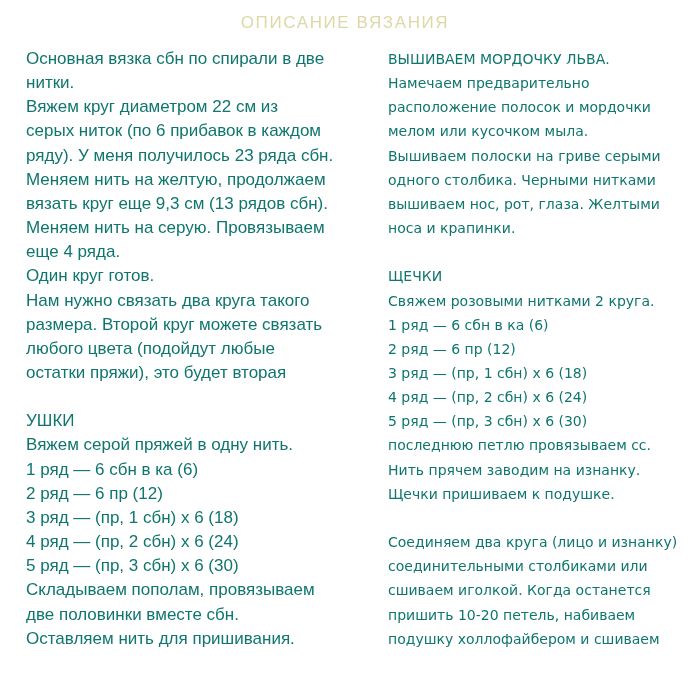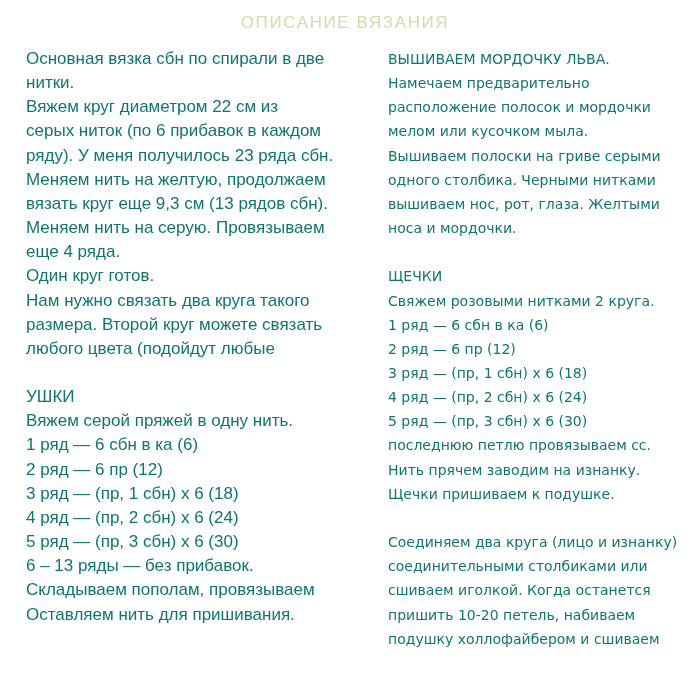--- a/index.html
+++ b/index.html
@@ -103,42 +103,43 @@
         <div class="line">серых ниток (по 6 прибавок в каждом</div>
         <div class="line">ряду). У меня получилось 23 ряда сбн.</div>
         <div class="line">Меняем нить на желтую, продолжаем</div>
         <div class="line">вязать круг еще 9,3 см (13 рядов сбн).</div>
         <div class="line">Меняем нить на серую. Провязываем</div>
         <div class="line">еще 4 ряда.</div>
         <div class="line">Один круг готов.</div>
         <div class="line">Нам нужно связать два круга такого</div>
         <div class="line">размера. Второй круг можете связать</div>
         <div class="line">любого цвета (подойдут любые</div>
+        <div class="line">остатки пряжи), это будет вторая</div>
         <div class="blank">&nbsp;</div>
         <div class="line">УШКИ</div>
         <div class="line">Вяжем серой пряжей в одну нить.</div>
         <div class="line">1 ряд — 6 сбн в ка (6)</div>
         <div class="line">2 ряд — 6 пр (12)</div>
         <div class="line">3 ряд — (пр, 1 сбн) х 6 (18)</div>
         <div class="line">4 ряд — (пр, 2 сбн) х 6 (24)</div>
         <div class="line">5 ряд — (пр, 3 сбн) х 6 (30)</div>
-        <div class="line">6 – 13 ряды — без прибавок.</div>
         <div class="line">Складываем пополам, провязываем</div>
+        <div class="line">две половинки вместе сбн.</div>
         <div class="line">Оставляем нить для пришивания.</div>
       </div>
 
     <div class="col col-right">
         <div class="line">ВЫШИВАЕМ МОРДОЧКУ ЛЬВА.</div>
         <div class="line">Намечаем предварительно</div>
         <div class="line">расположение полосок и мордочки</div>
         <div class="line">мелом или кусочком мыла.</div>
         <div class="line">Вышиваем полоски на гриве серыми</div>
         <div class="line">одного столбика. Черными нитками</div>
         <div class="line">вышиваем нос, рот, глаза. Желтыми</div>
-        <div class="line">носа и мордочки.</div>
+        <div class="line">носа и крапинки.</div>
         <div class="blank">&nbsp;</div>
         <div class="line">ЩЕЧКИ</div>
         <div class="line">Свяжем розовыми нитками 2 круга.</div>
         <div class="line">1 ряд — 6 сбн в ка (6)</div>
         <div class="line">2 ряд — 6 пр (12)</div>
         <div class="line">3 ряд — (пр, 1 сбн) х 6 (18)</div>
         <div class="line">4 ряд — (пр, 2 сбн) х 6 (24)</div>
         <div class="line">5 ряд — (пр, 3 сбн) х 6 (30)</div>
         <div class="line">последнюю петлю провязываем сс.</div>
         <div class="line">Нить прячем заводим на изнанку.</div>

